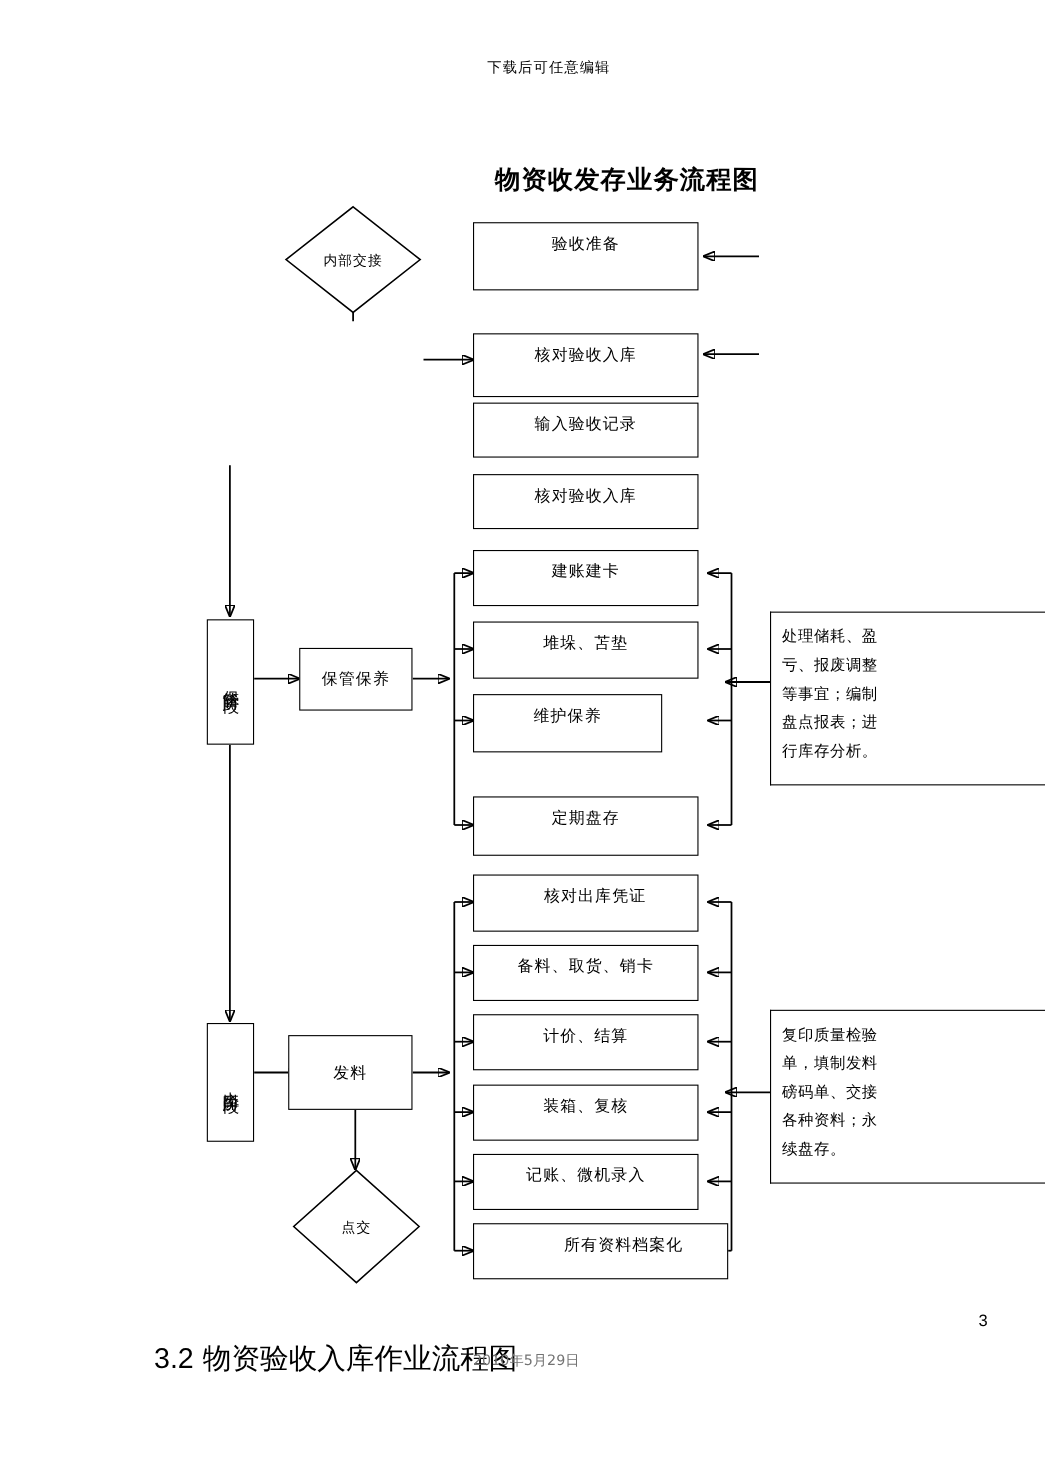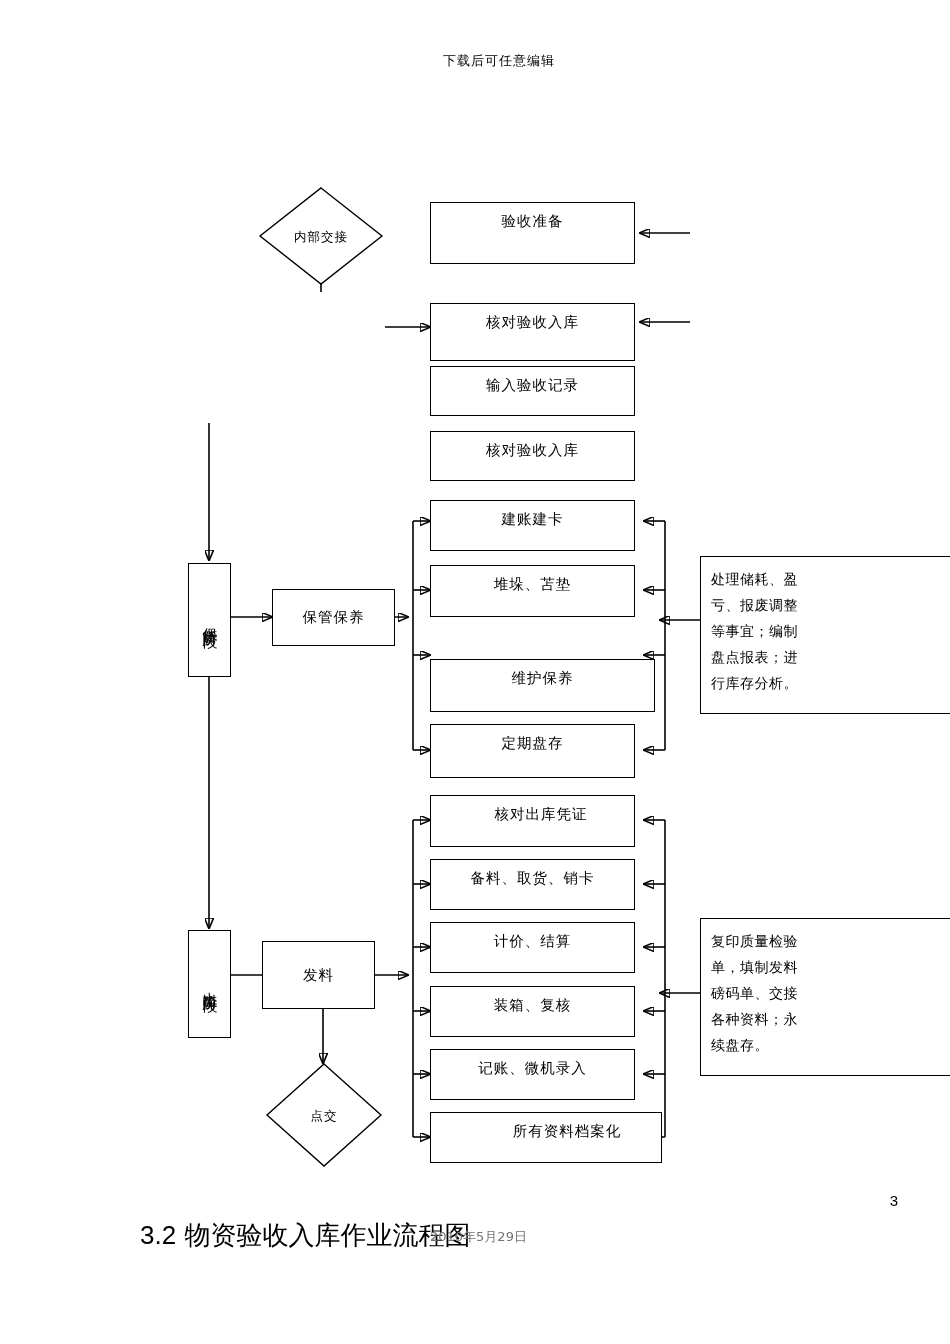--- a/index.html
+++ b/index.html
@@ -110,20 +110,21 @@
     font-family:"Liberation Sans",sans-serif;
   }
 </style>
 </head>
 <body>
 
 <div id="page">
 
   <div class="hdr">下载后可任意编辑</div>
 
+  <div class="title">物资收发存业务流程图</div>
 
   <svg class="lines" viewBox="0 0 950 1344">
     <defs>
       <marker id="ar" markerWidth="11" markerHeight="9" refX="10" refY="4.5" orient="auto" markerUnits="userSpaceOnUse">
         <path d="M0,0 L11,4.5 L0,9 z" fill="#000" stroke="none"></path>
       </marker>
     </defs>
 
     <line x1="321" y1="272" x2="321" y2="292"></line>
 
@@ -199,37 +200,37 @@
   </div>
 
   <div class="vbox" style="left:188px; top:563px; width:43px; height:114px;">
     <span>保管阶段</span>
   </div>
 
   <div class="vbox" style="left:188px; top:930px; width:43px; height:108px;">
     <span>出库阶段</span>
   </div>
 
-  <div class="box mid" style="left:272px; top:589px; width:123px; height:57px;">保管保养</div>
+  <div class="box mid" style="left:272px; top:589px; width:103px; height:57px;">保管保养</div>
 
   <div class="box mid" style="left:262px; top:941px; width:113px; height:68px;">发料</div>
 
   <div class="box" style="left:430px; top:202px; width:205px; height:62px;">验收准备</div>
 
   <div class="box" style="left:430px; top:303px; width:205px; height:58px;">核对验收入库</div>
 
   <div class="box" style="left:430px; top:366px; width:205px; height:50px;">输入验收记录</div>
 
   <div class="box" style="left:430px; top:431px; width:205px; height:50px;">核对验收入库</div>
 
   <div class="box" style="left:430px; top:500px; width:205px; height:51px;">建账建卡</div>
 
   <div class="box" style="left:430px; top:565px; width:205px; height:52px;">堆垛、苫垫</div>
 
-  <div class="box" style="left:430px; top:659px; width:225px; height:53px;">维护保养</div>
+  <div class="box" style="left:430px; top:631px; width:172px; height:53px;">维护保养</div>
 
   <div class="box" style="left:430px; top:724px; width:205px; height:54px;">定期盘存</div>
 
   <div class="box" style="left:430px; top:795px; width:205px; height:52px;padding-left:17px;">核对出库凭证</div>
 
   <div class="box" style="left:430px; top:859px; width:205px; height:51px;">备料、取货、销卡</div>
 
   <div class="box" style="left:430px; top:922px; width:205px; height:51px;">计价、结算</div>
 
   <div class="box" style="left:430px; top:986px; width:205px; height:51px;">装箱、复核</div>

